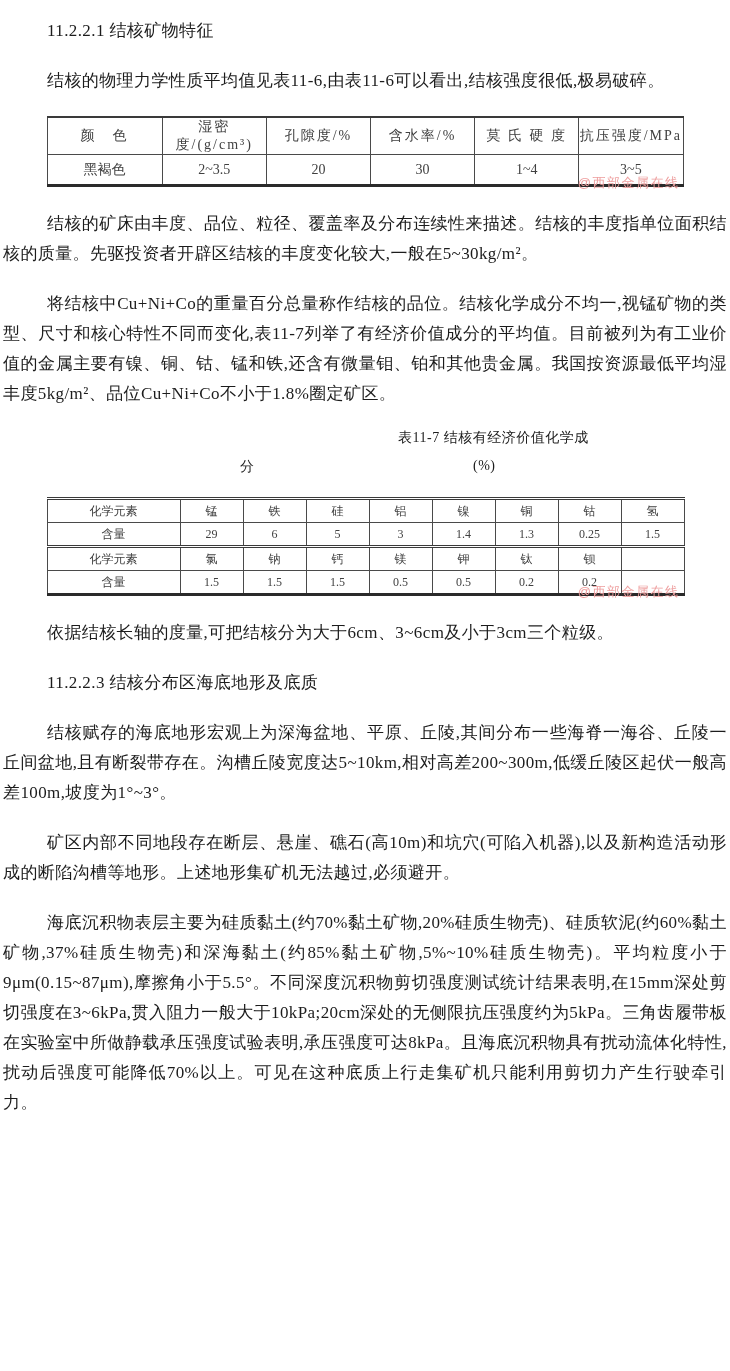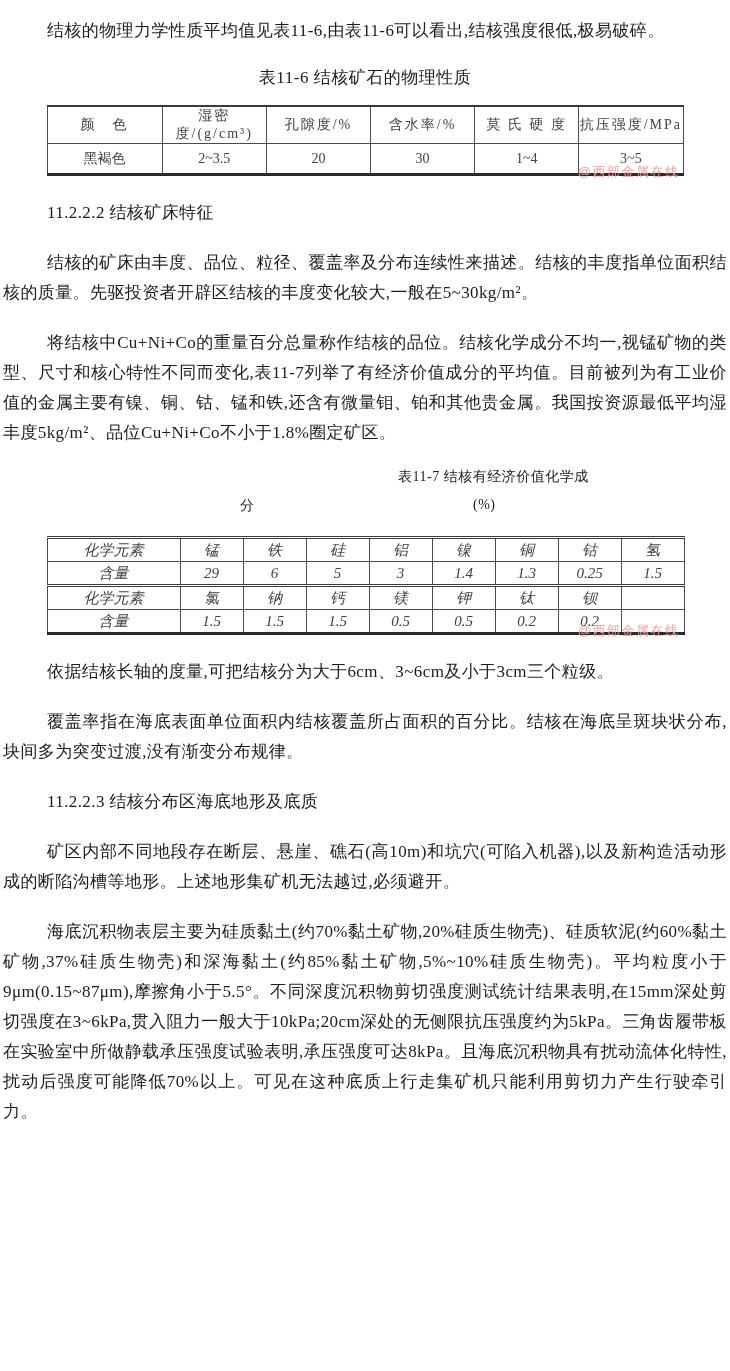--- a/index.html
+++ b/index.html
@@ -55,21 +55,21 @@
   table.t7 { border-top:3px double #3a3a3a; border-bottom:3px solid #2a2a2a; }
   th, td {
     border:1px solid #4a4a4a;
     font-weight:normal;
     text-align:center;
     font-size:14px;
     padding:0;
   }
   table.t6 th { height:31px; letter-spacing:2px; }
   table.t6 td { height:29px;margin-top:24px; }
-  table.t7 th, table.t7 td { height:22px; font-size:15px;font-style:italic; }
+  table.t7 th, table.t7 td { height:22px; font-size:12px; }
   table.t7 tr.sep th, table.t7 tr.sep td { border-bottom:3px double #3a3a3a; }
   table.t6 col.c0 { width:115px; }
   table.t6 col.cx { width:104px; }
   table.t7 col.h0 { width:133px; }
   table.t7 col.hx { width:63px; }
   .wm {
     position:absolute;
     right:4px;
     bottom:-5px;
     color:#ee9f9f;
@@ -78,24 +78,24 @@
     font-family:"Liberation Sans","DejaVu Sans",sans-serif;
     white-space:nowrap;
     pointer-events:none;
   }
 </style>
 </head>
 <body>
 
 <div class="page">
 
+  <p class="heading">11.2.2.1 结核矿物特征</p>
 
   <p class="para">结核的物理力学性质平均值见表11-6,由表11-6可以看出,结核强度很低,极易破碎。</p>
 
-  <div class="tcap">表11-6 结核矿石的物理性质</div>
 
   <div class="twrap">
     <table class="t6">
       <colgroup>
           <col class="c0">
           <col class="cx">
           <col class="cx">
           <col class="cx">
           <col class="cx">
           <col class="cx">
@@ -116,21 +116,20 @@
         <td>30</td>
         <td>1~4</td>
         <td>3~5</td>
       </tr>
     </tbody>
       </table>
     <div class="wm">@西部金属在线</div>
   </div>
 
 
-  <p class="heading">11.2.2.2 结核矿床特征</p>
 
   <p class="para">结核的矿床由丰度、品位、粒径、覆盖率及分布连续性来描述。结核的丰度指单位面积结核的质量。先驱投资者开辟区结核的丰度变化较大,一般在5~30kg/m²。</p>
 
   <p class="para">将结核中Cu+Ni+Co的重量百分总量称作结核的品位。结核化学成分不均一,视锰矿物的类型、尺寸和核心特性不同而变化,表11-7列举了有经济价值成分的平均值。目前被列为有工业价值的金属主要有镍、铜、钴、锰和铁,还含有微量钼、铂和其他贵金属。我国按资源最低平均湿丰度5kg/m²、品位Cu+Ni+Co不小于1.8%圈定矿区。</p>
 
   <div class="t7cap">
     <span class="c1">表11-7 结核有经济价值化学成</span>
     <span class="c2l">分</span>
     <span class="c2r">(%)</span>
   </div>
@@ -193,22 +192,22 @@
         <td>0.2</td>
         <td></td>
       </tr>
     </tbody>
       </table>
     <div class="wm">@西部金属在线</div>
   </div>
 
   <p class="para">依据结核长轴的度量,可把结核分为大于6cm、3~6cm及小于3cm三个粒级。</p>
 
-  <p class="para">覆盖率指在海底表面单位面积内结核覆盖所占面积的百分比。结核在海底呈斑块状分布,块间多为突变过渡,没有渐变分布规律。</p>
 
   <p class="heading">11.2.2.3 结核分布区海底地形及底质</p>
 
+  <p class="para">结核赋存的海底地形宏观上为深海盆地、平原、丘陵,其间分布一些海脊一海谷、丘陵一丘间盆地,且有断裂带存在。沟槽丘陵宽度达5~10km,相对高差200~300m,低缓丘陵区起伏一般高差100m,坡度为1°~3°。</p>
 
   <p class="para">矿区内部不同地段存在断层、悬崖、礁石(高10m)和坑穴(可陷入机器),以及新构造活动形成的断陷沟槽等地形。上述地形集矿机无法越过,必须避开。</p>
 
   <p class="para">海底沉积物表层主要为硅质黏土(约70%黏土矿物,20%硅质生物壳)、硅质软泥(约60%黏土矿物,37%硅质生物壳)和深海黏土(约85%黏土矿物,5%~10%硅质生物壳)。平均粒度小于9μm(0.15~87μm),摩擦角小于5.5°。不同深度沉积物剪切强度测试统计结果表明,在15mm深处剪切强度在3~6kPa,贯入阻力一般大于10kPa;20cm深处的无侧限抗压强度约为5kPa。三角齿履带板在实验室中所做静载承压强度试验表明,承压强度可达8kPa。且海底沉积物具有扰动流体化特性,扰动后强度可能降低70%以上。可见在这种底质上行走集矿机只能利用剪切力产生行驶牵引力。</p>
 
 </div>
 
 </body></html>

